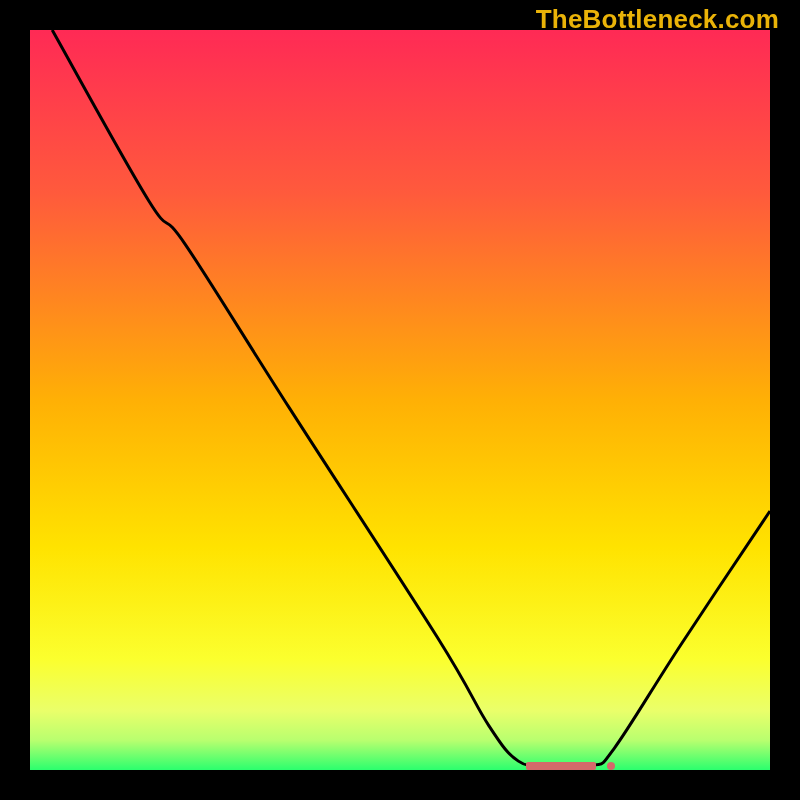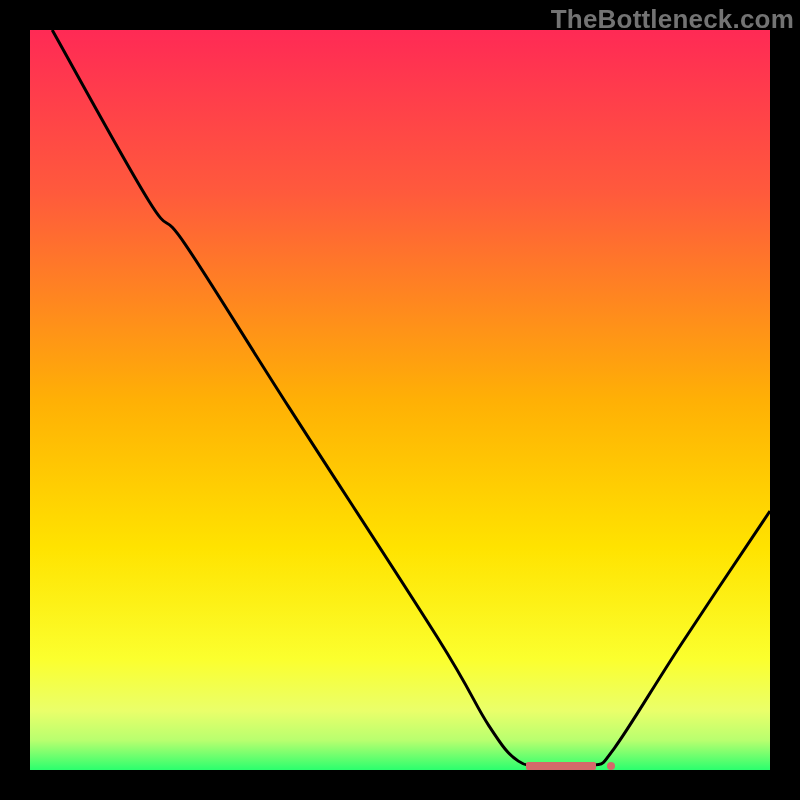--- a/index.html
+++ b/index.html
@@ -12,22 +12,22 @@
     overflow: hidden;
   }
   .container {
     position: relative;
     width: 800px;
     height: 800px;
   }
   .watermark {
     position: absolute;
     top: 4px;
-    right: 6px;
-    color: #737373;
+    right: 21px;
+    color: #eab308;
     font-size: 26px;
     font-weight: 600;
     letter-spacing: 0.2px;
     z-index: 5;
   }
   svg.plot {
     position: absolute;
     left: 0;
     top: 0;
     width: 800px;

